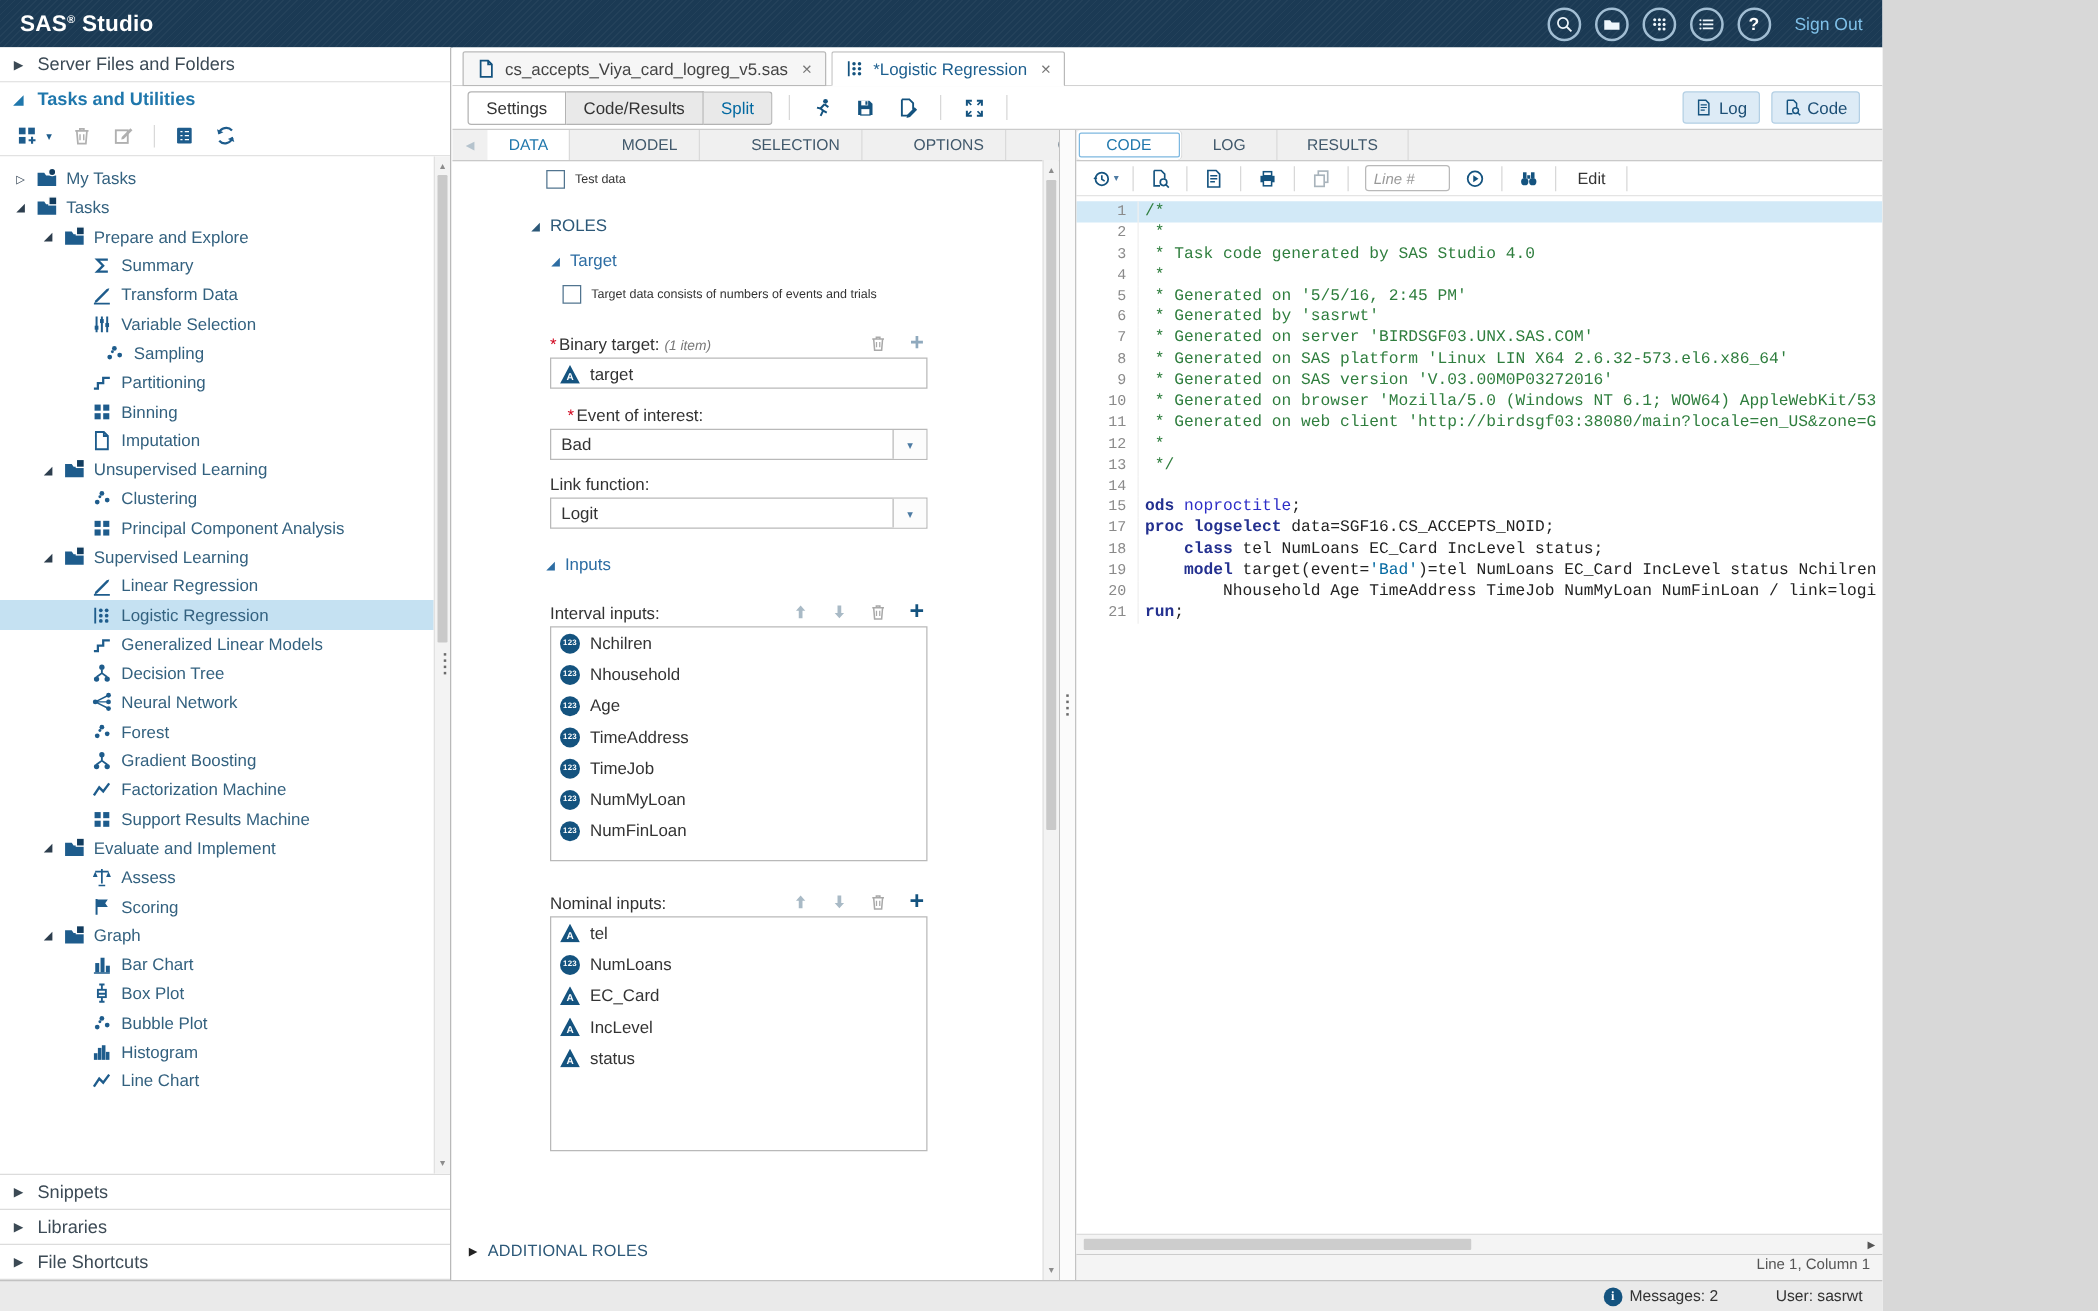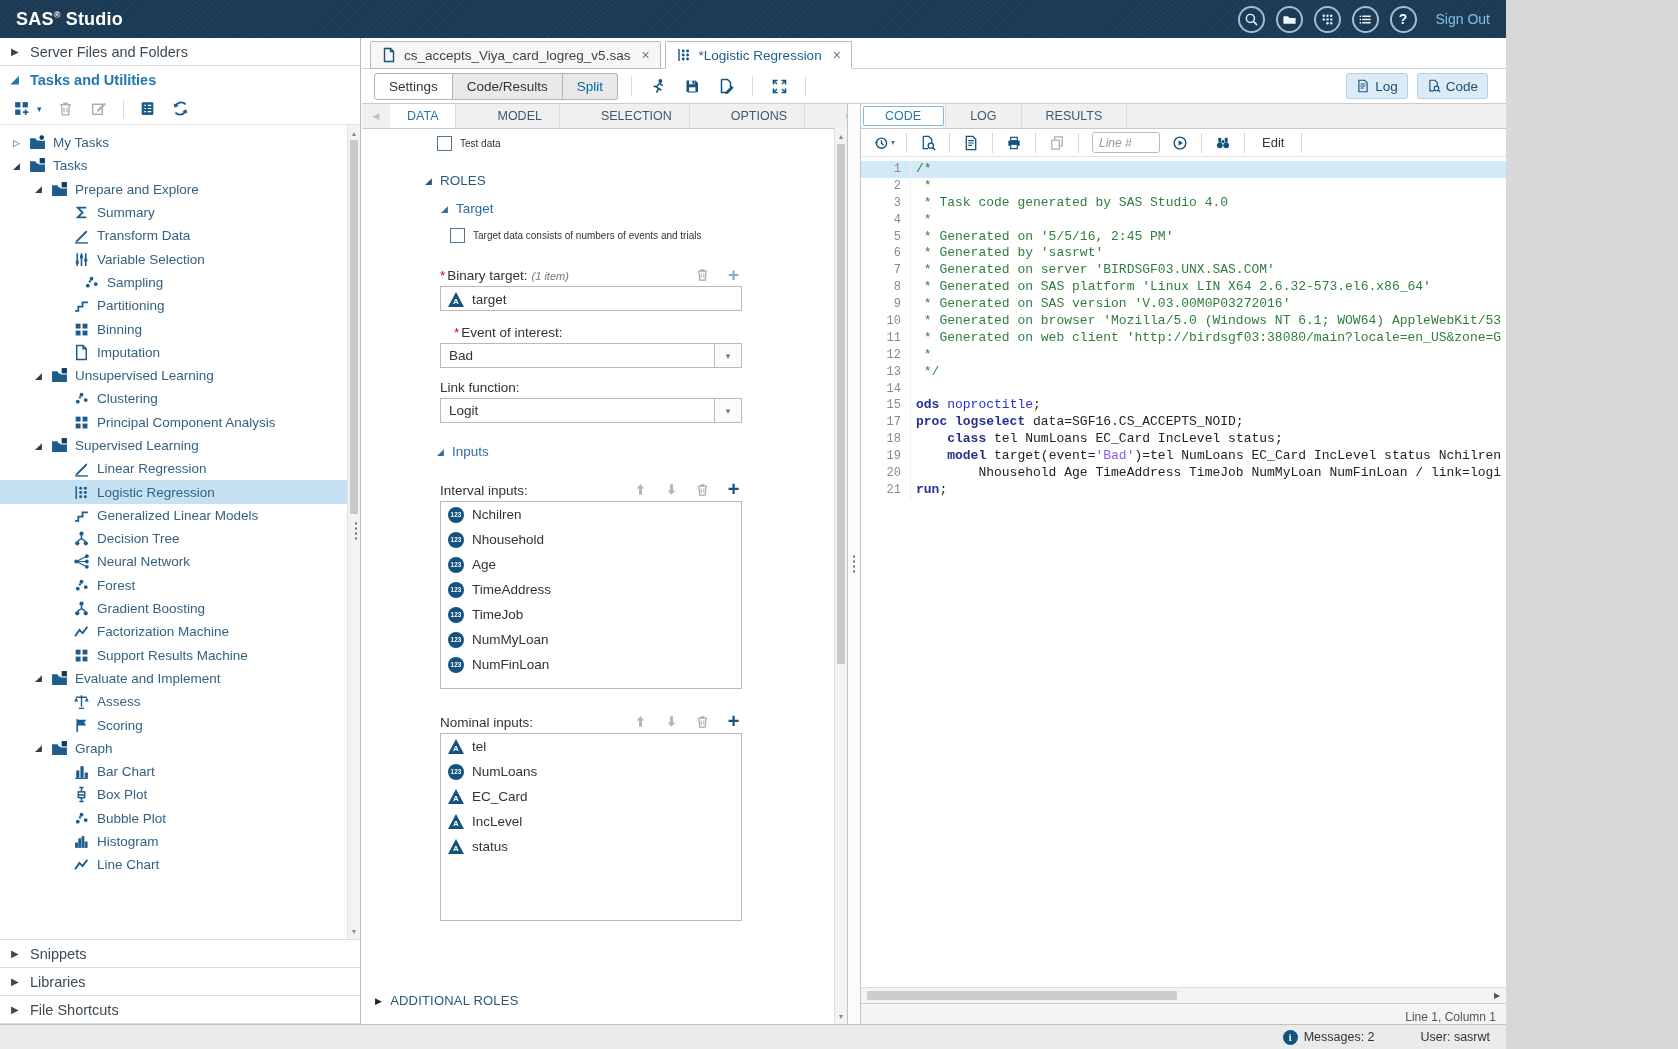--- a/index.html
+++ b/index.html
@@ -127,25 +127,25 @@
   .lineinput::placeholder{color:#999;font-style:italic;}
   .editlbl{font-size:13px;color:#333;padding:0 8px;}
   .editor{flex:1;min-height:0;overflow:hidden;padding-top:4px;font-family:"Liberation Mono","DejaVu Sans Mono",monospace;}
   .cl{display:flex;height:16.9px;line-height:16.9px;}
   .cl.hl{background:#d2e9f7;}
   .ln{flex:none;width:40px;text-align:right;padding-right:9px;color:#8a8a8a;font-size:12px;border-right:1px solid #f0f0f0;}
   .ct{white-space:pre;font-size:13px;color:#222;padding-left:5px;}
   .cmt{color:#2f7e3e;}
   .kw{color:#23308f;font-weight:bold;}
   .kw2{color:#2d2dc7;}
-  .str{color:#8b5cf6;}
+  .str{color:#0369a1;}
   .hscroll{height:15px;flex:none;background:#f4f4f4;border-top:1px solid #ddd;position:relative;}
   .hthumb{position:absolute;left:6px;top:3px;height:9px;width:48%;background:#cdcdcd;border-radius:1px;}
   .hbtn{position:absolute;right:2px;top:0;bottom:0;width:14px;display:flex;align-items:center;justify-content:center;color:#555;font-size:8px;}
-  .linecol{height:20px;flex:none;background:#f4f4f4;border-top:1px solid #ccc;display:flex;align-items:flex-end;justify-content:flex-end;
+  .linecol{height:20px;flex:none;background:#f4f4f4;border-top:1px solid #ccc;display:flex;align-items:flex-start;justify-content:flex-end;
     font-size:12px;color:#555;padding-right:10px;}
   
   .statusbar{position:absolute;left:0;right:0;bottom:0;height:25px;background:#eaeaea;border-top:1px solid #c2c2c2;
     display:flex;align-items:center;justify-content:flex-end;gap:46px;padding-right:16px;box-sizing:border-box;font-size:12.5px;color:#333;}
   .msgs{display:flex;align-items:center;gap:6px;}
   .infoic{width:15px;height:15px;border-radius:50%;background:#14537f;color:#fff;font-size:10px;font-weight:bold;
     display:flex;align-items:center;justify-content:center;font-family:"Liberation Serif",serif;}
   .hidden-defs{position:absolute;width:0;height:0;overflow:hidden;}
 </style>
 </head>

